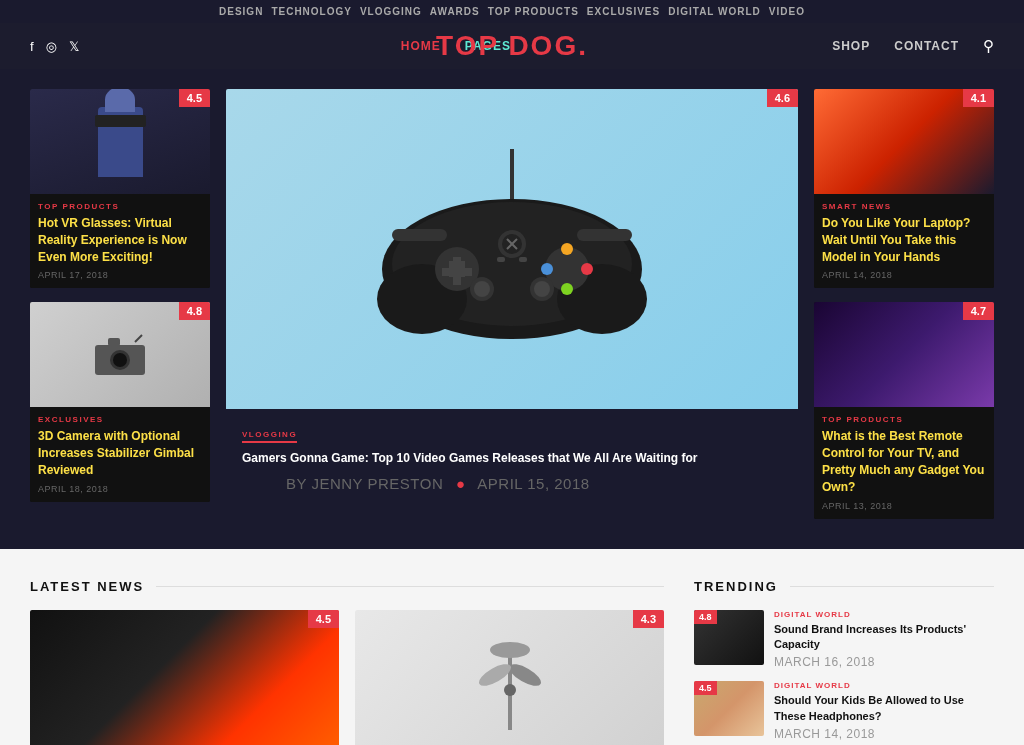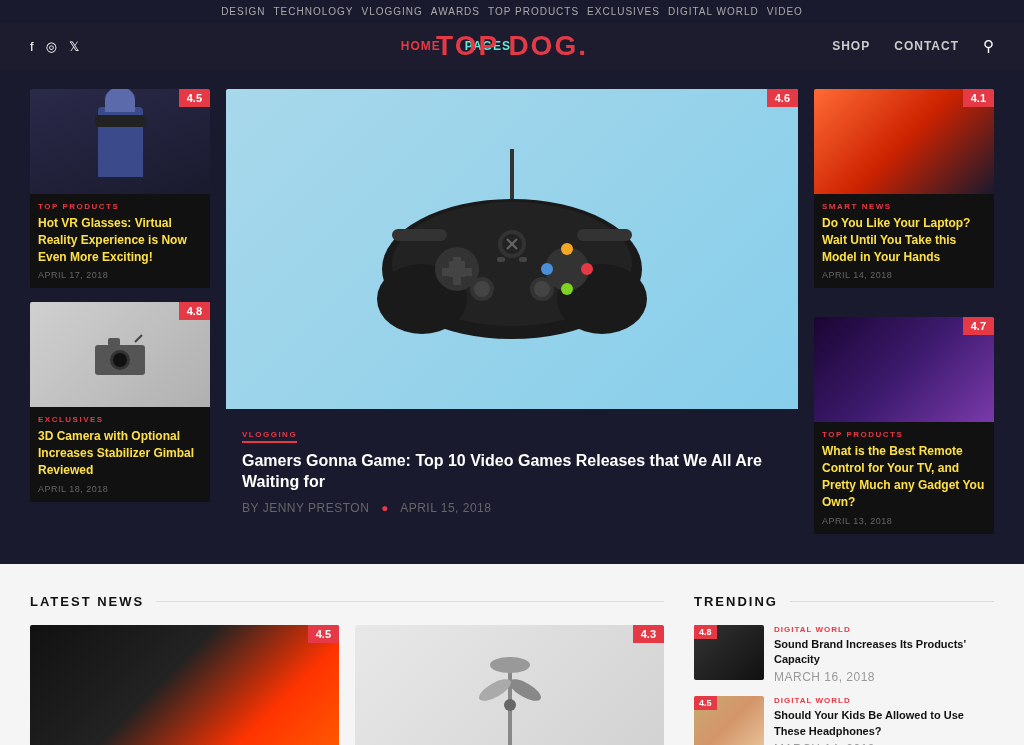--- a/index.html
+++ b/index.html
@@ -8,20 +8,21 @@
     
     .top-bar {
       background: #1a1a2e;
       padding: 6px 0;
       text-align: center;
     }
     .top-bar nav {
       display: flex;
       justify-content: center;
       gap: 8px;
+      font-weight: bold;
     }
     .top-bar nav a {
       color: #aaa;
       text-decoration: none;
       font-size: 10px;
       letter-spacing: 1px;
       text-transform: uppercase;
     }
 
     
@@ -182,39 +183,40 @@
       letter-spacing: 1.5px;
       text-transform: uppercase;
       color: #e63946;
       border-bottom: 2px solid #e63946;
       display: inline-block;
       padding-bottom: 2px;
       margin-bottom: 8px;
     }
     .feat-title {
       color: #fff;
-      font-size: 16px;
+      font-size: 12px;
       font-weight: 900;
       line-height: 1.3;
       margin-bottom: 8px;
     }
     .feat-meta {
       color: #666;
-      font-size: 12px;
+      font-size: 15px;
       letter-spacing: 0.5px;
       text-transform: uppercase;
+      margin-left: 44px;
     }
     .feat-meta span { margin-right: 8px; }
     .feat-meta .dot { color: #e63946; }
 
     
     .right-col {
       display: flex;
       flex-direction: column;
-      gap: 29px;
+      gap: 14px;
     }
 
     
     .main-content {
       background: #f5f5f5;
       padding: 30px;
       display: grid;
       grid-template-columns: 1fr 300px;
       gap: 30px;
     }

